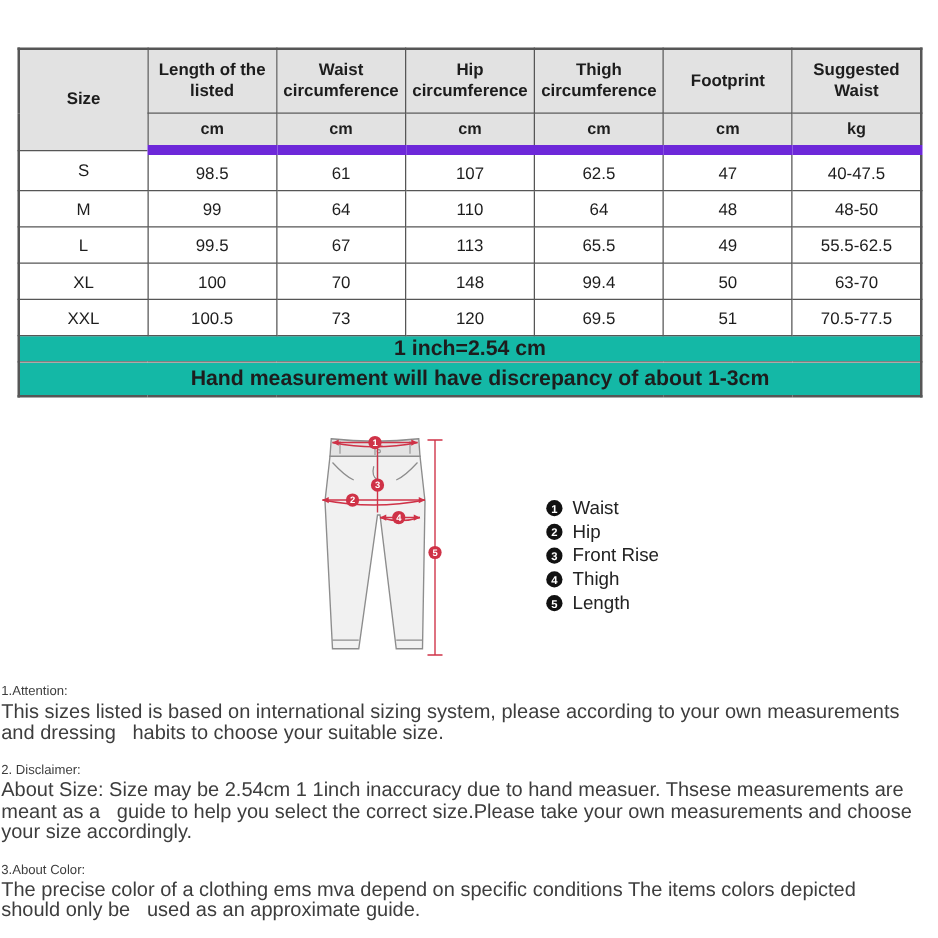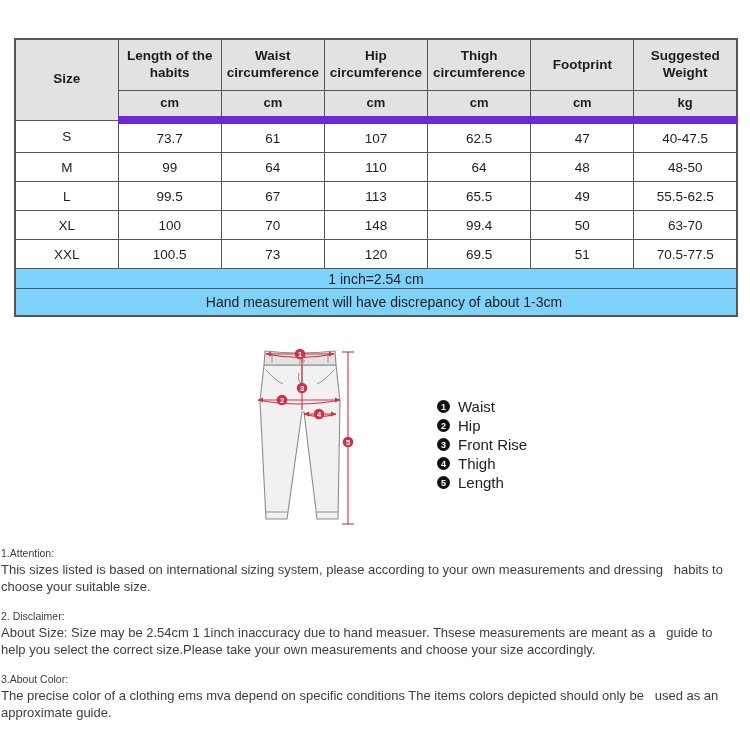--- a/index.html
+++ b/index.html
@@ -16,69 +16,69 @@
     border:2px solid #565656;
   }
   .size-table th, .size-table td {
     border:1px solid #565656; text-align:center; vertical-align:middle;
     color:#1d1d1d; overflow:hidden; padding:0;
   }
   .size-table thead th { background:#e2e2e2; font-weight:bold; font-size:13.5px; line-height:1.25; }
   .size-table tr.hdr-main th { height:50px; }
   .size-table tr.hdr-unit th { height:25px; font-size:13px; border-bottom:8px solid #6d28d9; }
   .size-table tbody td { height:28px; font-size:13.5px; font-weight:normal; background:#fff; }
-  .size-table tfoot td { font-weight:normal; font-size:14px; background:#7dd3fc; }
+  .size-table tfoot td { font-weight:bold; font-size:17px; background:#14b8a6; }
   .size-table tr.note-row-1 td { height:19px; }
   .size-table tr.note-row-2 td { height:26px;padding-left:16px; }
 
   
   .diagram { position:absolute; left:0; top:340px; width:750px; height:215px; }
   .pants-svg { position:absolute; left:256px; top:8px; }
 
   .legend { position:absolute; left:437px; top:60px; }
   .legend-item { display:flex; align-items:center; margin-bottom:6px; height:13px; }
   .legend-num {
     width:13px; height:13px; border-radius:50%; background:#111111; color:#ffffff;
     font-size:9px; font-weight:bold; display:flex; align-items:center; justify-content:center;
     margin-right:8px; flex:0 0 13px;
   }
   .legend-label { font-size:15px; color:#222222; }
 
   
   .notes { position:absolute; left:1px; top:545px; width:732px; color:#3d3d3d; }
   .note-heading { font-size:10.5px; line-height:16px; margin-bottom:1px; white-space:pre-wrap; }
-  .note-body { font-size:13px; line-height:16.5px; margin-bottom:13px; white-space:pre-wrap; }
+  .note-body { font-size:16px; line-height:16.5px; margin-bottom:13px; white-space:pre-wrap; }
 </style>
 </head>
 <body>
 
 <table class="size-table">
   <thead>
     <tr class="hdr-main" id="header-row-1">
         <th rowspan="2">Size</th>
-        <th>Length of the habits</th>
+        <th>Length of the listed</th>
         <th>Waist circumference</th>
         <th>Hip circumference</th>
         <th>Thigh circumference</th>
         <th>Footprint</th>
-        <th>Suggested Weight</th>
+        <th>Suggested Waist</th>
       </tr>
     <tr class="hdr-unit" id="header-row-2">
         <th>cm</th>
         <th>cm</th>
         <th>cm</th>
         <th>cm</th>
         <th>cm</th>
         <th>kg</th>
       </tr>
   </thead>
   <tbody id="table-body">
       <tr>
         <td>S</td>
-        <td>73.7</td>
+        <td>98.5</td>
         <td>61</td>
         <td>107</td>
         <td>62.5</td>
         <td>47</td>
         <td>40-47.5</td>
       </tr>
       <tr>
         <td>M</td>
         <td>99</td>
         <td>64</td>

